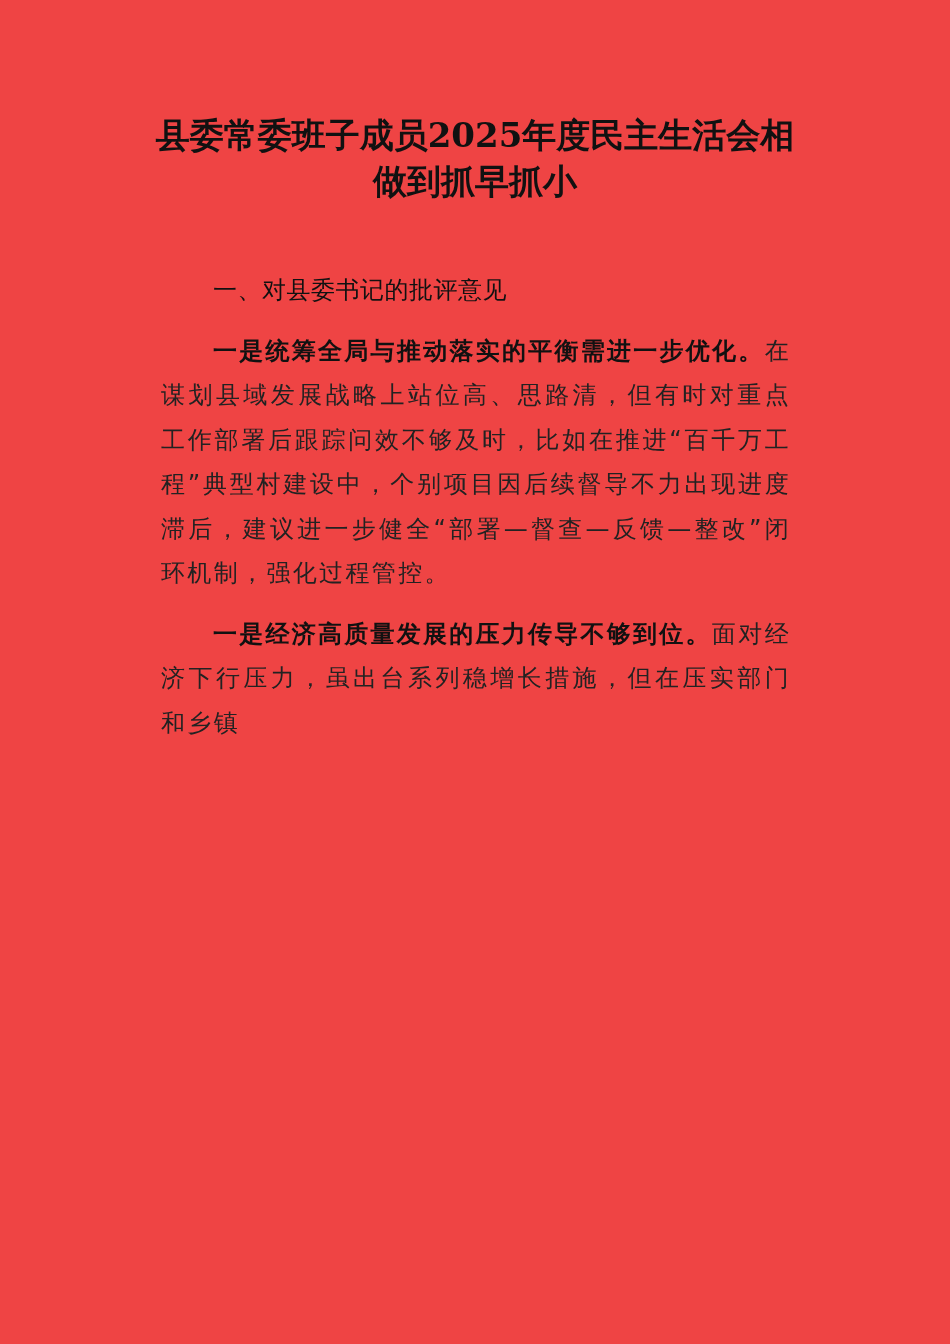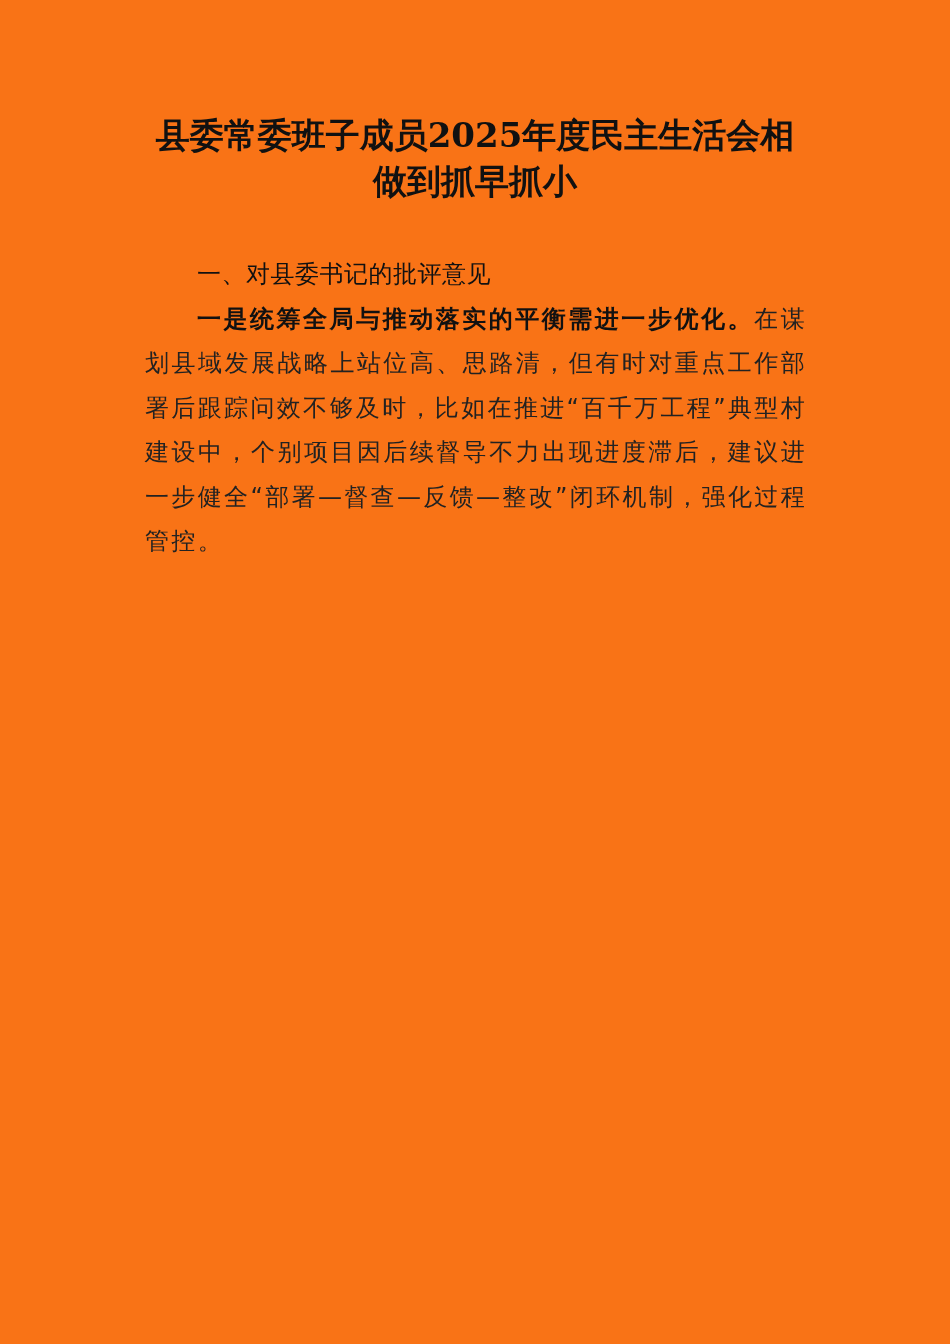--- a/index.html
+++ b/index.html
@@ -1,46 +1,47 @@
 <!DOCTYPE html>
 <html><head>
 <meta charset="utf-8">
 <style>
   html, body { margin: 0; padding: 0; background: #ffffff; }
   body { width: 950px; height: 1344px; position: relative; overflow: hidden; color: #111; }
-  .page { position: absolute; left: 0; top: 0; width: 950px; height: 1344px; background: #f97316; }
+  .page { position: absolute; left: 0; top: 0; width: 950px; height: 1344px; background: #ef4444; }
   .title {
     position: absolute; left: 120px; top: 112px; width: 710px;
     text-align: center;
     font-family: "DejaVu Serif", "Liberation Serif", serif;
     font-weight: bold; font-size: 34px; line-height: 46px; letter-spacing: 0px;
     color: #111;
   }
   .body {
     position: absolute; left: 145px; top: 252px; width: 662px;
     font-family: "DejaVu Sans", "Liberation Sans", sans-serif;
     font-size: 24px; line-height: 44.5px; letter-spacing: 2.35px;
     text-align: justify; color: #222;
   }
   .heading { text-indent: 52px; letter-spacing: 0.5px; font-size: 24px; color: #111; }
-  .para { text-indent: 52px; margin: 0; }
+  .para { text-indent: 52px; margin: 16px; }
   .lead { font-weight: bold; color: #111; letter-spacing: 2.2px; }
-  p { margin: 0; }
+  p { margin: 16px; }
 </style>
 </head>
 <body>
 
 <div class="page">
   <div class="title">
     <div>县委常委班子成员2025年度民主生活会相</div>
     <div>做到抓早抓小</div>
   </div>
 
   <div class="body">
     <p class="heading">一、对县委书记的批评意见</p>
 
     <p class="para"><span class="lead">一是统筹全局与推动落实的平衡需进一步优化。</span><span>在谋划县域发展战略上站位高、思路清，但有时对重点工作部署后跟踪问效不够及时，比如在推进“百千万工程”典型村建设中，个别项目因后续督导不力出现进度滞后，建议进一步健全“部署—督查—反馈—整改”闭环机制，强化过程管控。</span></p>
 
 
 
 
+    <p class="para"><span class="lead">一是经济高质量发展的压力传导不够到位。</span><span>面对经济下行压力，虽出台系列稳增长措施，但在压实部门和乡镇</span></p>
   </div>
 </div>
 
 </body></html>

